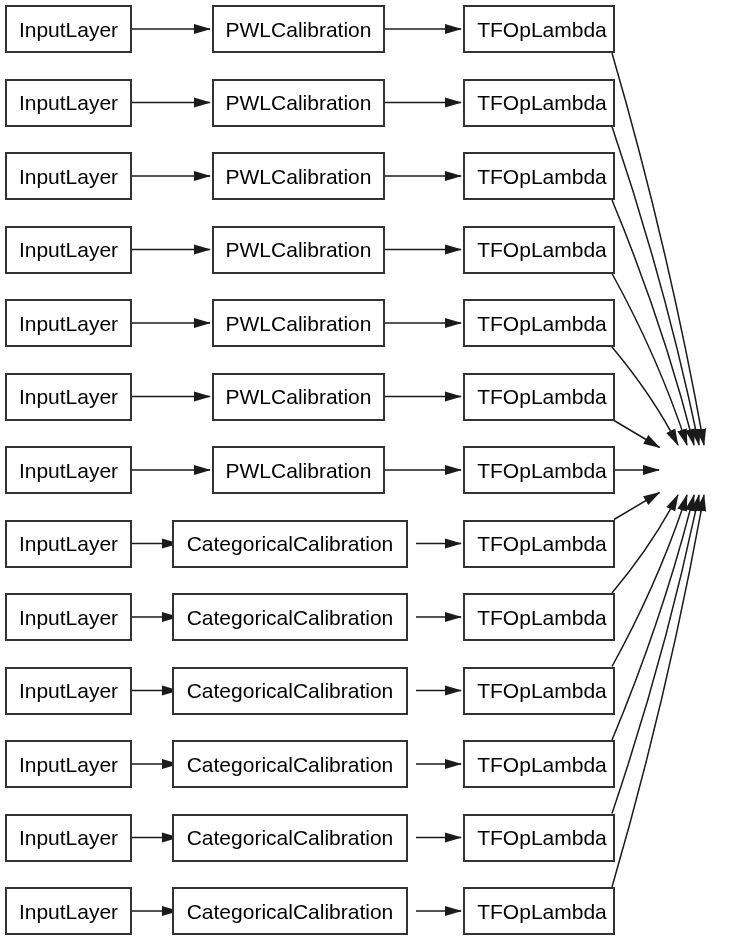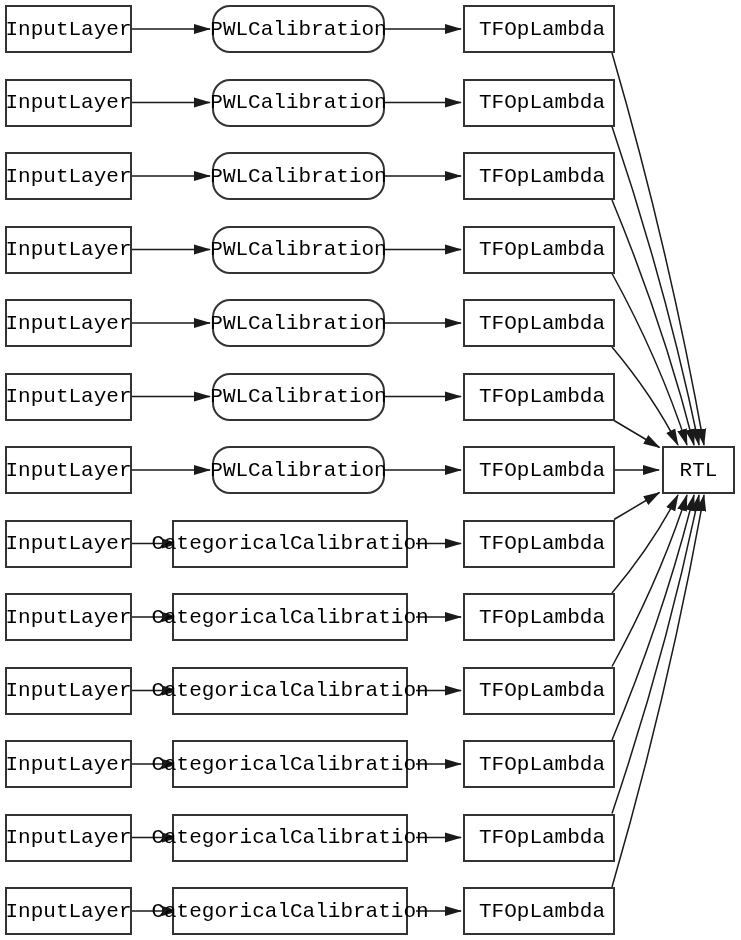--- a/index.html
+++ b/index.html
@@ -7,35 +7,35 @@
     --edge:#1a1a1a;
     --fill:#ffffff;
     --text:#000000;
   }
   html,body{margin:0;padding:0;background:#ffffff;}
   #canvas{
     position:relative;
     width:741px;height:940px;
     background:var(--fill);
     overflow:hidden;
-    font-family:Liberation Mono, monospace;
+    font-family:Liberation Sans, sans-serif;
   }
   #edges{position:absolute;left:0;top:0;}
   .node{
     position:absolute;
     height:48px;
     box-sizing:border-box;
     border:2px solid var(--border);
     background:var(--fill);
     color:var(--text);
     display:flex;align-items:center;justify-content:center;
     font-size:21px;line-height:1;white-space:nowrap;
   }
   .col-input {left:5px;  width:127px;}
-  .col-pwl   {left:212px;width:173px;border-radius:18px;}
+  .col-pwl   {left:212px;width:173px;}
   .col-cat   {left:172px;width:236px;}
   .col-lambda{left:463px;width:152px;padding-left:6px;}
   .rtl       {left:662px;width:73px;top:446px;}
   .r0{top:5px}    .r1{top:78.5px} .r2{top:152px}  .r3{top:225.5px}
   .r4{top:299px}  .r5{top:372.5px}.r6{top:446px}  .r7{top:519.5px}
   .r8{top:593px}  .r9{top:666.5px}.r10{top:740px} .r11{top:813.5px}
   .r12{top:887px}
 </style>
 </head>
 <body>
@@ -134,14 +134,13 @@
   <div class="node col-lambda r10">TFOpLambda</div>
 
   <div class="node col-input r11">InputLayer</div>
   <div class="node col-cat r11">CategoricalCalibration</div>
   <div class="node col-lambda r11">TFOpLambda</div>
 
   <div class="node col-input r12">InputLayer</div>
   <div class="node col-cat r12">CategoricalCalibration</div>
   <div class="node col-lambda r12">TFOpLambda</div>
 
-  <div class="node rtl">RTL</div>
 </div>
 
 </body></html>

